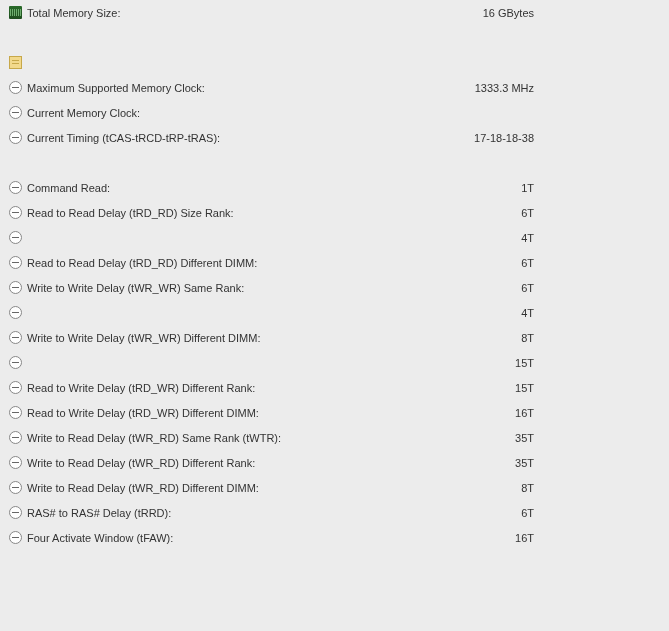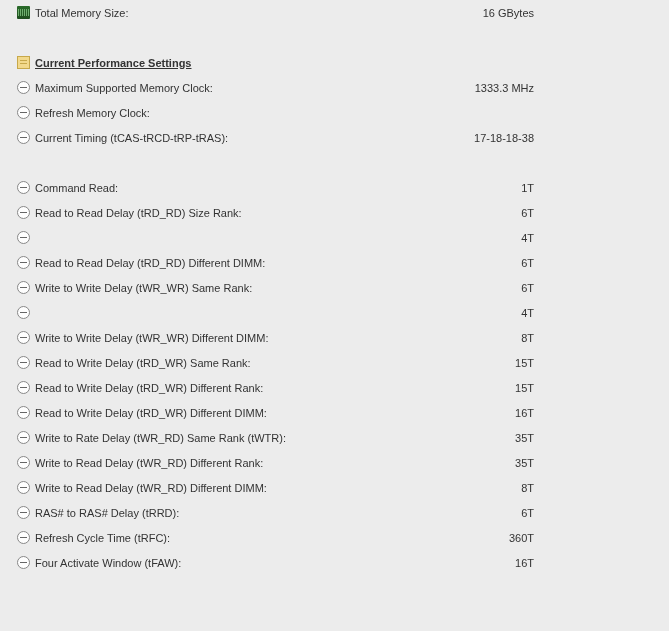--- a/index.html
+++ b/index.html
@@ -13,21 +13,21 @@
     color: #333;
     overflow: hidden;
   }
   .page {
     padding: 0;
   }
   .row {
     display: flex;
     align-items: center;
     height: 25px;
-    padding-left: 17px;
+    padding-left: 9px;
   }
   .icon {
     width: 13px;
     height: 13px;
     flex: 0 0 13px;
     margin-right: 5px;
     display: inline-flex;
     align-items: center;
     justify-content: center;
   }
@@ -103,31 +103,30 @@
   <div class="row">
     <span class="icon icon-ram"></span>
     <span class="label">Total Memory Size:</span>
     <span class="value">16 GBytes</span>
   </div>
 
   <div class="spacer"></div>
 
   <div class="row">
     <span class="icon icon-section"></span>
-    <span class="section-title">Current Performance Settings</span>
   </div>
 
   <div class="row">
     <span class="icon icon-minus"></span>
     <span class="label">Maximum Supported Memory Clock:</span>
     <span class="value">1333.3 MHz</span>
   </div>
   <div class="row">
     <span class="icon icon-minus"></span>
-    <span class="label">Refresh Memory Clock:</span>
+    <span class="label">Current Memory Clock:</span>
   </div>
   <div class="row">
     <span class="icon icon-minus"></span>
     <span class="label">Current Timing (tCAS-tRCD-tRP-tRAS):</span>
     <span class="value">17-18-18-38</span>
   </div>
 
 
   <div class="spacer"></div>
 
@@ -159,57 +158,51 @@
     <span class="icon icon-minus"></span>
     <span class="value">4T</span>
   </div>
   <div class="row">
     <span class="icon icon-minus"></span>
     <span class="label">Write to Write Delay (tWR_WR) Different DIMM:</span>
     <span class="value">8T</span>
   </div>
   <div class="row">
     <span class="icon icon-minus"></span>
-    <span class="label">Read to Write Delay (tRD_WR) Same Rank:</span>
     <span class="value">15T</span>
   </div>
   <div class="row">
     <span class="icon icon-minus"></span>
     <span class="label">Read to Write Delay (tRD_WR) Different Rank:</span>
     <span class="value">15T</span>
   </div>
   <div class="row">
     <span class="icon icon-minus"></span>
     <span class="label">Read to Write Delay (tRD_WR) Different DIMM:</span>
     <span class="value">16T</span>
   </div>
   <div class="row">
     <span class="icon icon-minus"></span>
-    <span class="label">Write to Rate Delay (tWR_RD) Same Rank (tWTR):</span>
+    <span class="label">Write to Read Delay (tWR_RD) Same Rank (tWTR):</span>
     <span class="value">35T</span>
   </div>
   <div class="row">
     <span class="icon icon-minus"></span>
     <span class="label">Write to Read Delay (tWR_RD) Different Rank:</span>
     <span class="value">35T</span>
   </div>
   <div class="row">
     <span class="icon icon-minus"></span>
     <span class="label">Write to Read Delay (tWR_RD) Different DIMM:</span>
     <span class="value">8T</span>
   </div>
   <div class="row">
     <span class="icon icon-minus"></span>
     <span class="label">RAS# to RAS# Delay (tRRD):</span>
     <span class="value">6T</span>
   </div>
   <div class="row">
     <span class="icon icon-minus"></span>
-    <span class="label">Refresh Cycle Time (tRFC):</span>
-    <span class="value">360T</span>
-  </div>
-  <div class="row">
-    <span class="icon icon-minus"></span>
     <span class="label">Four Activate Window (tFAW):</span>
     <span class="value">16T</span>
   </div>
 
 </div>
 
 </body></html>

